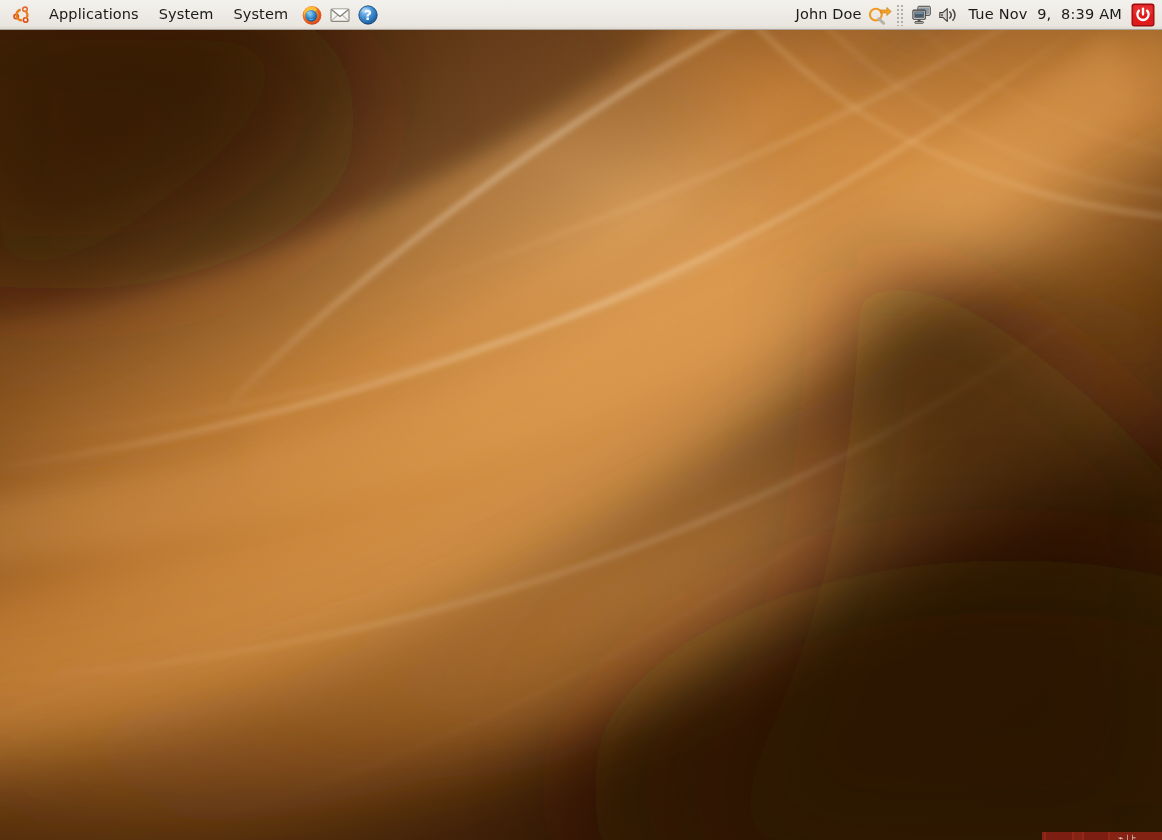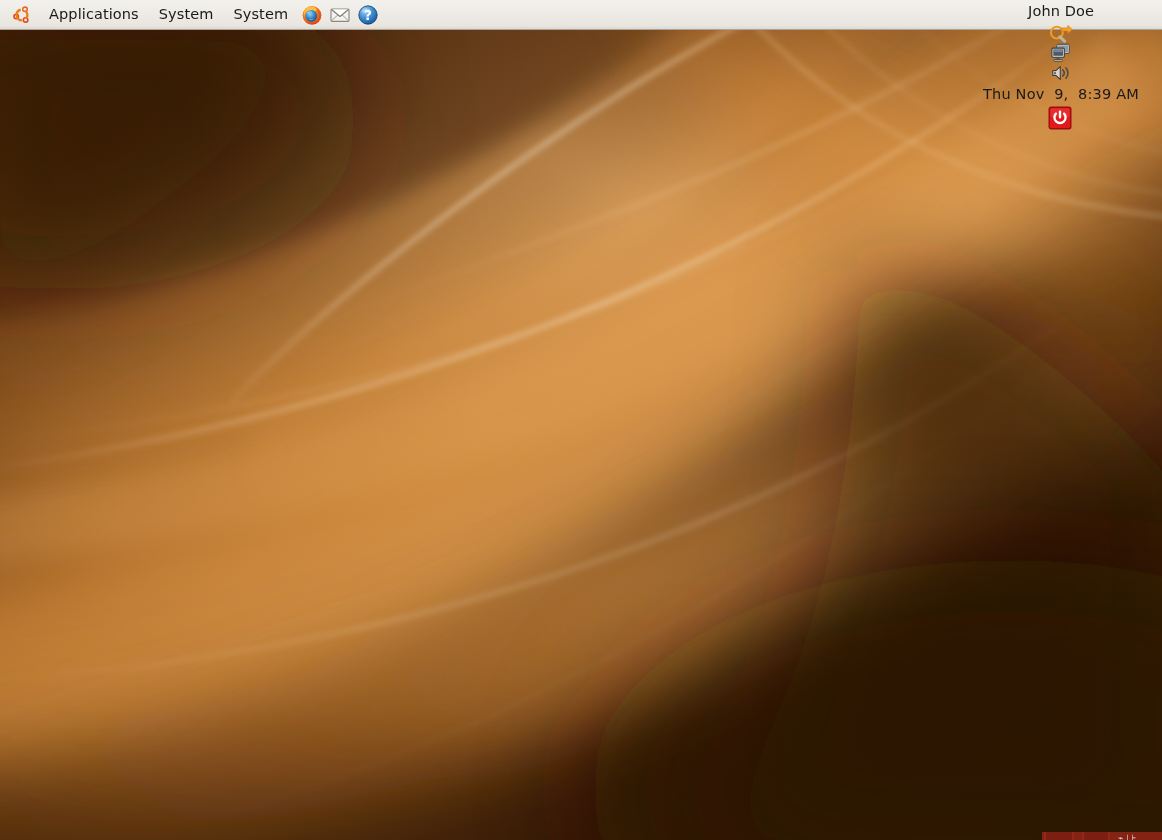--- a/index.html
+++ b/index.html
@@ -43,21 +43,21 @@
     display: flex;
     align-items: flex-end;
     font-size: 14.5px;
     color: #1a1a1a;
     z-index: 10;
     user-select: none;
   }
 
   .panel-left  { display: flex; align-items: center; height: 100%; }
   .panel-spacer{ flex: 1 1 auto; }
-  .panel-right { display: flex; align-items: center; height: 100%; padding-right: 16px; flex-direction: column; }
+  .panel-right { display: flex; align-items: center; height: 100%; padding-right: 4px; }
 
   .menu-item {
     padding: 3px 9px 4px 9px;
     margin: 0 1px;
     border-radius: 2px;
     line-height: 18px;
     white-space: nowrap;
     cursor: default;
     letter-spacing: 0.1px;
   }
@@ -414,21 +414,21 @@
 
       <div class="tray-icon">
         <svg width="22" height="20" viewBox="0 0 24 22">
           <path d="M 3.0,8.2 L 6.6,8.2 L 11.2,4.0 L 11.2,18.0 L 6.6,13.8 L 3.0,13.8 Z" fill="#d8d5cf" stroke="#3d3c38" stroke-width="1.2" stroke-linejoin="round"></path>
           <rect x="4.4" y="9.6" width="2.0" height="2.9" fill="#6d6b65"></rect>
           <path d="M 14.0,7.6 C 15.9,9.6 15.9,12.4 14.0,14.4" stroke="#4a4945" stroke-width="1.7" fill="none" stroke-linecap="round"></path>
           <path d="M 17.4,5.2 C 20.4,8.4 20.4,13.6 17.4,16.8" stroke="#4a4945" stroke-width="1.7" fill="none" stroke-linecap="round"></path>
         </svg>
       </div>
 
-      <div class="clock">Thu Nov  9,  8:39 AM</div>
+      <div class="clock">Tue Nov  9,  8:39 AM</div>
 
       <div class="shutdown-btn">
         <svg width="24" height="24" viewBox="0 0 24 24">
           <rect x="1.2" y="1.2" width="21.6" height="21.6" rx="2.0" fill="#e0191b" stroke="#9d0d10" stroke-width="1.4"></rect>
           <rect x="2.6" y="2.6" width="18.8" height="8.4" rx="1.4" fill="#ef4a46" opacity="0.45"></rect>
           <g stroke="#ffffff" stroke-width="2.3" fill="none" stroke-linecap="round">
             <path d="M 12,5.6 L 12,11.6"></path>
             <path d="M 7.9,7.6 A 5.6,5.6 0 1,0 16.1,7.6"></path>
           </g>
         </svg>

